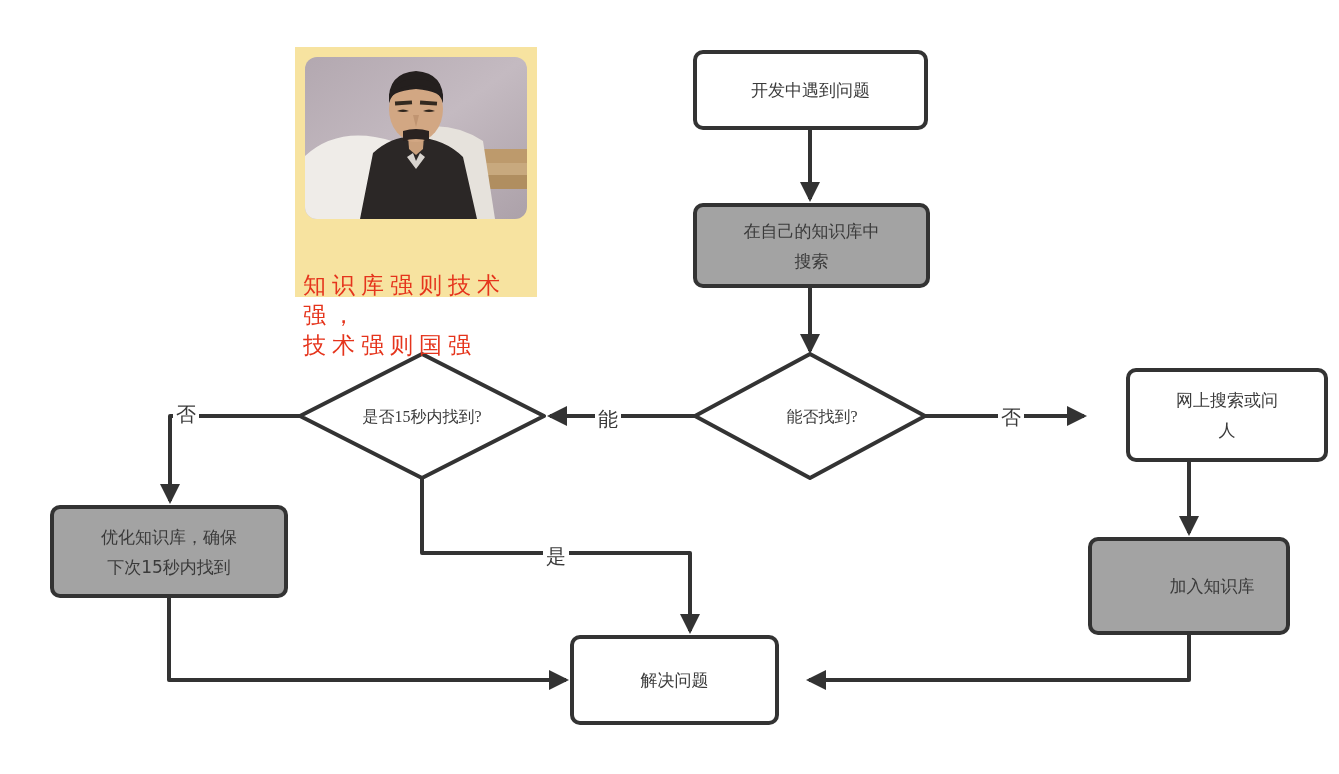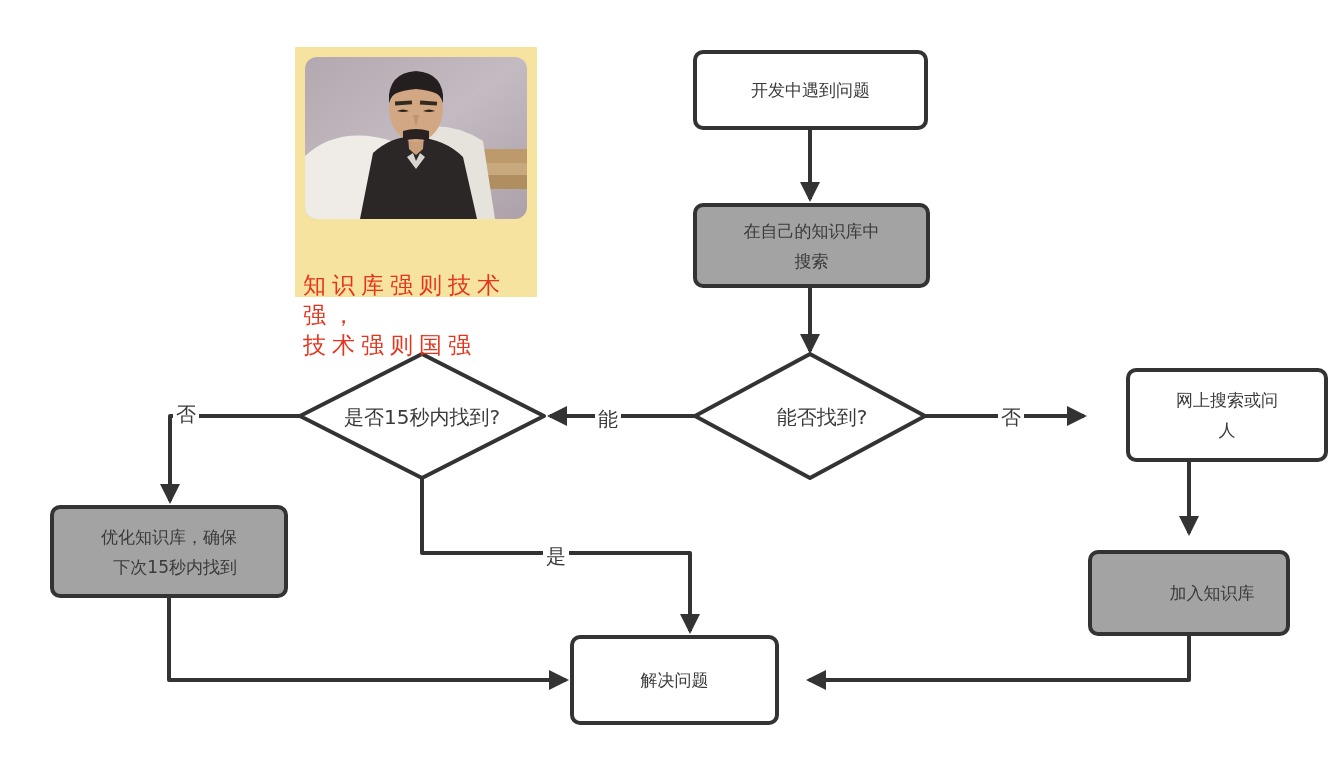--- a/index.html
+++ b/index.html
@@ -34,23 +34,24 @@
     font-size: 17px;
     line-height: 30px;
     white-space: pre-line;
     background: #ffffff;
   }
   .node.highlight { background: #a3a3a3; }
   .diamond-label {
     position: absolute;
     transform: translate(-50%, -50%);
     color: #3a3a3a;
-    font-size: 20px;
+    font-size: 16px;
     white-space: nowrap;
     text-align: center;
+    font-family: Liberation Serif, serif;
   }
   .edge-label {
     position: absolute;
     transform: translate(-50%, -50%);
     color: #3a3a3a;
     font-size: 20px;
     background: #ffffff;
     padding: 1px 3px;
     white-space: nowrap;
   }
@@ -148,23 +149,23 @@
   </div>
 
   <div class="node" style="left:693px; top:50px; width:235px; height:80px;">开发中遇到问题</div>
 
   <div class="node highlight" style="left:693px; top:203px; width:237px; height:85px;">在自己的知识库中
 搜索</div>
 
   <div class="node" style="left:1088px; top:368px; width:202px; height:94px;margin-left:38px;">网上搜索或问
 人</div>
 
-  <div class="node highlight" style="left:1088px; top:550px; width:202px; height:86px;padding-left:46px;">加入知识库</div>
+  <div class="node highlight" style="left:1088px; top:537px; width:202px; height:98px;padding-left:46px;">加入知识库</div>
 
-  <div class="node highlight" style="left:50px; top:505px; width:238px; height:93px;text-align:right;">优化知识库，确保
+  <div class="node highlight" style="left:50px; top:505px; width:238px; height:93px;">优化知识库，确保
 下次15秒内找到</div>
 
   <div class="node" style="left:570px; top:635px; width:209px; height:90px;">解决问题</div>
 
   <div class="diamond-label" style="left:810px; top:417px;margin-left:12px;">能否找到?</div>
 
   <div class="diamond-label" style="left:422px; top:417px;">是否15秒内找到?</div>
 
   <div class="edge-label" style="left:608px; top:419px;">能</div>
 

